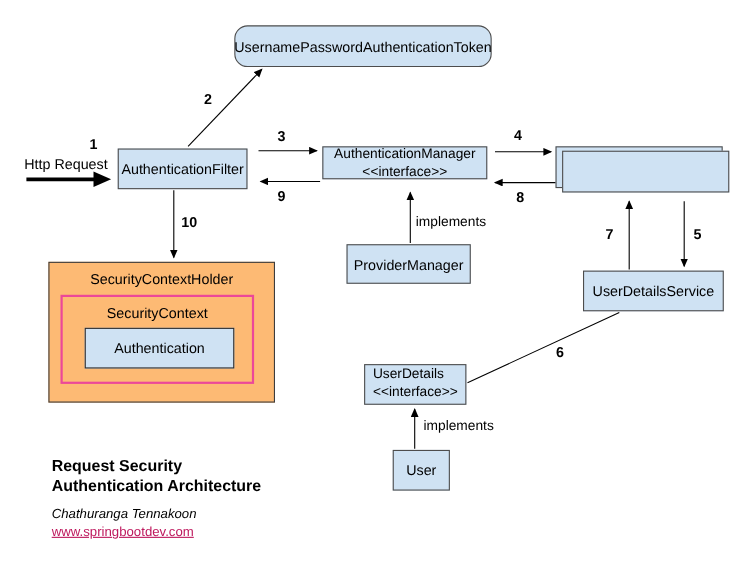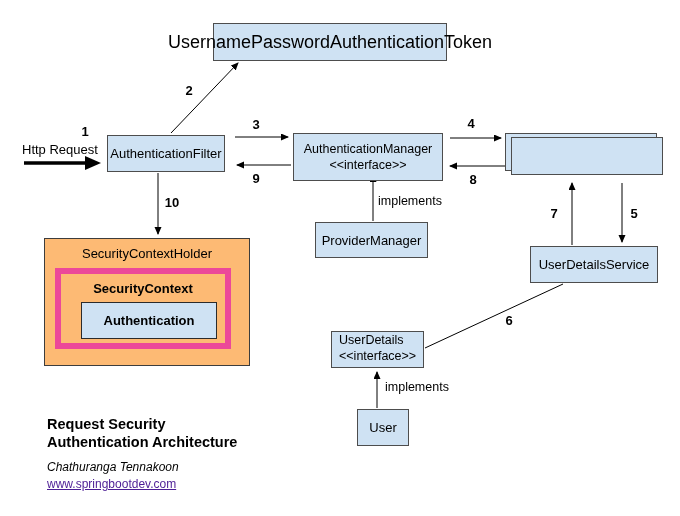--- a/index.html
+++ b/index.html
@@ -18,34 +18,34 @@
   .node.left-align{justify-content:flex-start;text-align:left;padding-left:7px;}
   .stack-layer{
     position:absolute;box-sizing:border-box;width:152px;height:38px;
     background:#cfe2f3;border:1px solid #4d4d4d;
   }
   .container-node{
     position:absolute;z-index:2;box-sizing:border-box;
     background:#fdba74;border:1px solid #3d3d3d;font-size:13px;
   }
   .container-title{position:absolute;left:0;right:0;top:7px;text-align:center;}
-  .ctx{border:6px solid #ec4899;font-weight:bold;}
+  .ctx{border:2px solid #ec4899;}
   .auth-box{
     position:absolute;box-sizing:border-box;background:#cfe2f3;border:1px solid #2b2b2b;
     display:flex;align-items:center;justify-content:center;
   }
   .num{
     position:absolute;z-index:3;font-weight:bold;font-size:13px;
     transform:translate(-50%,-50%);white-space:nowrap;
   }
   .lbl{position:absolute;z-index:3;font-size:12.5px;white-space:nowrap;}
   .footer{position:absolute;left:47px;top:415px;z-index:3;}
   .footer-title{font-size:14.5px;font-weight:bold;line-height:18px;}
   .footer-author{font-size:12px;margin-top:9px;font-style:italic;}
-  .footer-link{font-size:12px;color:#4c1d95;text-decoration:underline;display:inline-block;margin-top:1px;}
+  .footer-link{font-size:12px;color:#be185d;text-decoration:underline;display:inline-block;margin-top:1px;}
 </style>
 </head>
 <body>
 
 <div class="canvas">
 
   <svg class="wires" width="680" height="516" viewBox="0 0 680 516">
     <defs>
       <marker id="arr" markerWidth="9" markerHeight="8" refX="7" refY="3.5" orient="auto" markerUnits="userSpaceOnUse">
         <path d="M0,0 L8,3.5 L0,7 Z" fill="#000"></path>
@@ -71,25 +71,25 @@
 
     <line x1="572" y1="245" x2="572" y2="183" stroke="#000" stroke-width="1" marker-end="url(#arr)"></line>
 
     <line x1="622" y1="183" x2="622" y2="242" stroke="#000" stroke-width="1" marker-end="url(#arr)"></line>
 
     <line x1="563" y1="284" x2="425" y2="348" stroke="#000" stroke-width="1"></line>
 
     <line x1="377" y1="408" x2="377" y2="372" stroke="#000" stroke-width="1" marker-end="url(#arr)"></line>
   </svg>
 
-  <div class="node" style="left:213px;top:23px;width:234px;height:38px;font-size:18px;">UsernamePasswordAuthenticationToken</div>
+  <div class="node" style="left:213px;top:23px;width:234px;height:38px;font-size:13px;border-radius:12px;">UsernamePasswordAuthenticationToken</div>
 
   <div class="node" style="left:107px;top:135px;width:118px;height:37px;">AuthenticationFilter</div>
 
-  <div class="node two-line" style="left:293px;top:133px;width:150px;height:48px;font-size:12.5px;">
+  <div class="node two-line" style="left:293px;top:133px;width:150px;height:30px;font-size:12.5px;">
     <span>AuthenticationManager</span>
     <span>&lt;&lt;interface&gt;&gt;</span>
   </div>
 
   <div style="position:absolute;left:505px;top:133px;width:165px;height:47px;z-index:2;">
     <div class="stack-layer" style="left:0;top:0;"></div>
     <div class="stack-layer" style="left:6px;top:4px;"></div>
   </div>
 
   <div class="node" style="left:315px;top:222px;width:113px;height:36px;">ProviderManager</div>

